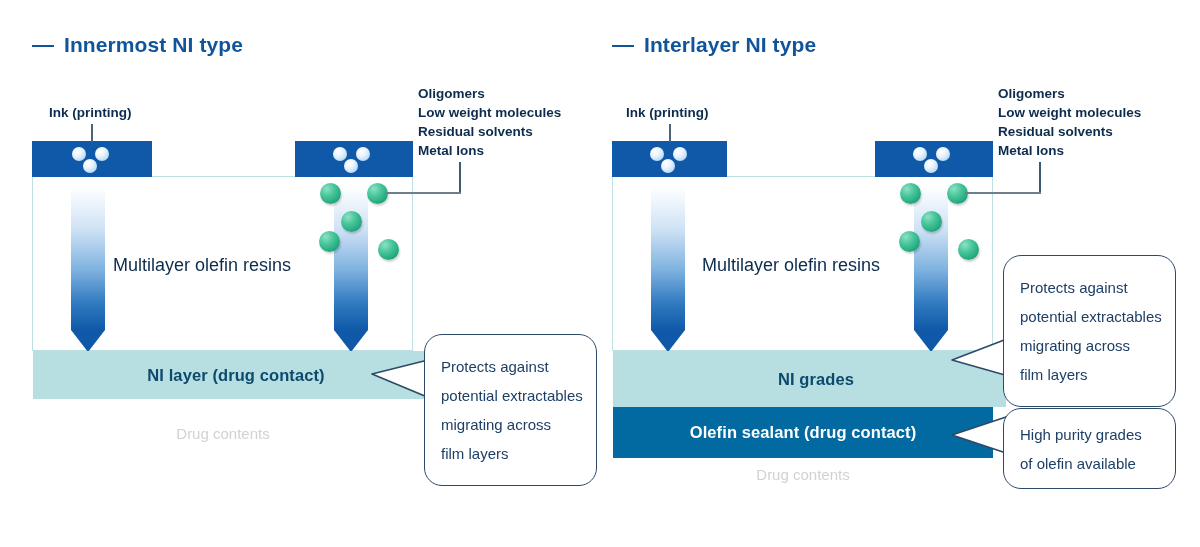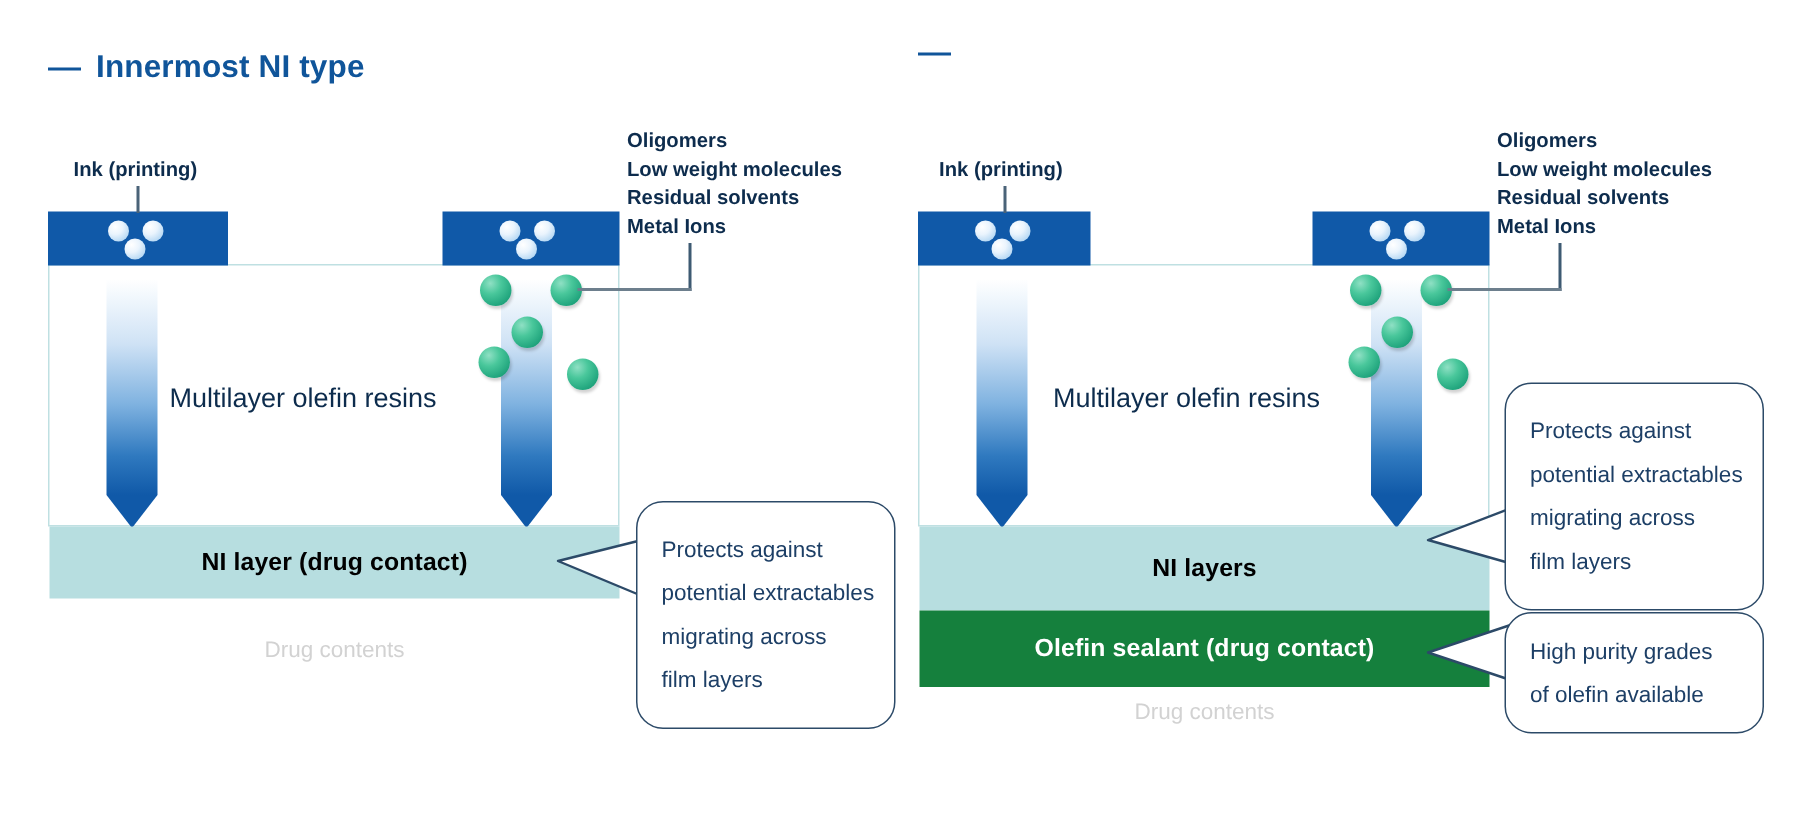--- a/index.html
+++ b/index.html
@@ -66,22 +66,22 @@
     line-height:19px;white-space:nowrap;
   }
   .leader-v{position:absolute;width:2px;background:#3e5a72;}
   .leader-h{position:absolute;height:2px;background:#6d7f8d;}
 
   
   .layer{
     position:absolute;display:flex;align-items:center;justify-content:center;
     font-size:16.5px;font-weight:bold;letter-spacing:.1px;
   }
-  .layer-ni{background:#b7dee0;color:#000000;}
-  .layer-sealant{background:#15803d;color:#ffffff;justify-content:center;}
+  .layer-ni{background:#b7dee0;color:#0c4a6e;padding-left:13px;}
+  .layer-sealant{background:#0369a1;color:#ffffff;justify-content:center;}
 
   .drug-contents{
     position:absolute;text-align:center;font-size:15px;font-weight:normal;
     color:#d2d2d2;white-space:nowrap;
   }
 
   
   .callout{
     position:absolute;background:#ffffff;border:1.6px solid #2c4a68;
     border-radius:18px;box-sizing:border-box;
@@ -160,20 +160,21 @@
 
   <div class="callout" style="left:424px;top:334px;width:173px;height:152px;">
     <div class="line">Protects against</div>
     <div class="line">potential extractables</div>
     <div class="line">migrating across</div>
     <div class="line">film layers</div>
   </div>
 
   <div class="panel-title" style="left:612px;top:33px;">
     <span class="title-dash"></span>
+    <span>Interlayer NI type</span>
   </div>
 
   <div class="film-body" style="left:612px;top:176px;width:381px;height:175px;"></div>
 
   <div class="ink-block" style="left:612px;top:141px;width:115px;height:36px;">
     <div class="ink-dot" style="left:38px;top:6px;width:14px;height:14px;"></div>
     <div class="ink-dot" style="left:61px;top:6px;width:14px;height:14px;"></div>
     <div class="ink-dot" style="left:49px;top:18px;width:14px;height:14px;"></div>
   </div>
   <div class="ink-block" style="left:875px;top:141px;width:118px;height:36px;">
@@ -205,21 +206,21 @@
   <div class="olig-label" style="left:998px;top:84px;">
     <div>Oligomers</div>
     <div>Low weight molecules</div>
     <div>Residual solvents</div>
     <div>Metal Ions</div>
   </div>
   <div class="leader-v" style="left:1039px;top:162px;height:32px;"></div>
   <div class="leader-h" style="left:965px;top:192px;width:76px;"></div>
 
   <div class="layer layer-ni" style="left:613px;top:351px;width:380px;height:56px;">
-    <span>NI layers</span>
+    <span>NI grades</span>
   </div>
   <div class="layer layer-sealant" style="left:613px;top:407px;width:380px;height:51px;">
     <span>Olefin sealant (drug contact)</span>
   </div>
 
   <div class="drug-contents" style="left:613px;top:466px;width:380px;">Drug contents</div>
 
   <div class="tail" style="left:946px;top:335px;">
     <svg width="72" height="44" viewBox="0 0 72 44">
       <path d="M66 2 L6 25 L66 42" fill="#ffffff" stroke="#2c4a68" stroke-width="1.6" stroke-linejoin="round"></path>

